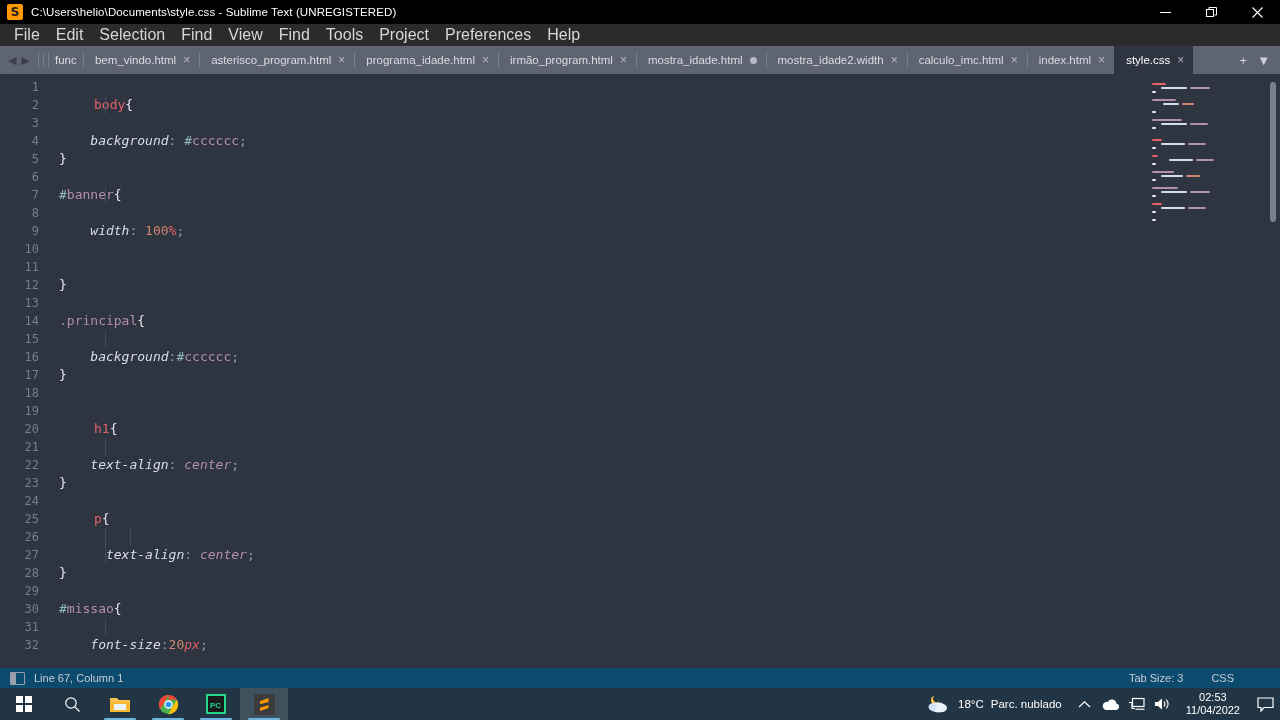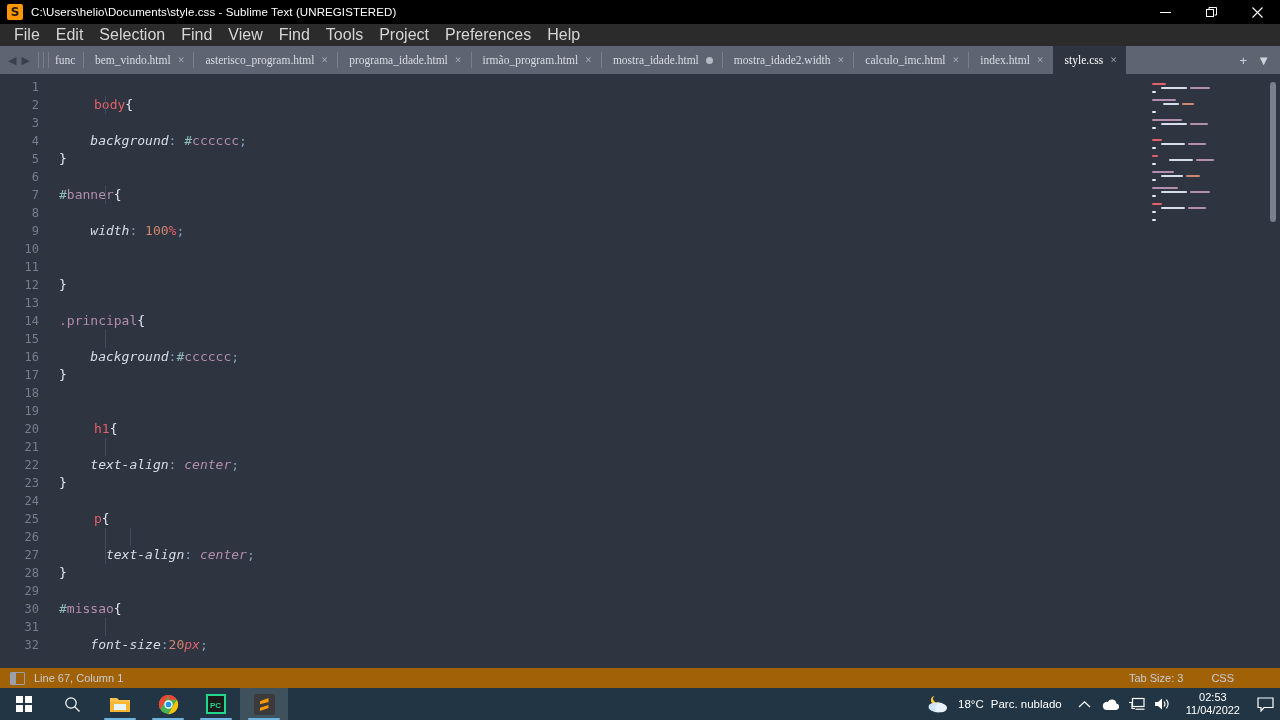--- a/index.html
+++ b/index.html
@@ -46,21 +46,21 @@
   }
   .tab-nav {
     display:flex; align-items:center; gap:5px; padding:0 8px; height:28px;
   }
   .tab-nav .arrow { color:#3a3f4b; font-size:11px; line-height:1; }
   .tab-seps { display:flex; gap:4px; align-items:center; height:28px; padding-right:6px; }
   .tab-seps i { display:block; width:1px; height:16px; background:#777d8a; }
   .tabs { display:flex; align-items:flex-end; height:28px; flex:1; min-width:0; }
   .tab {
     height:28px; display:flex; align-items:center; gap:7px;
-    padding:0 9px 0 12px; position:relative; flex:0 0 auto; white-space:nowrap;font-family:Liberation Serif, serif;
+    padding:0 9px 0 12px; position:relative; flex:0 0 auto; white-space:nowrap;
   }
   .tab + .tab::before {
     content:""; position:absolute; left:0; top:6px; width:1px; height:16px;
     background:#797f8c;
   }
   .tab .label { font-size:11.5px; color:#d9dce2; }
   .tab .closer { font-size:12px; color:#b6bac3; line-height:1; }
   .tab .dotmark {
     width:7px; height:7px; border-radius:50%; background:#b6bac3; display:block;
   }
@@ -115,21 +115,21 @@
   .mm-row { height:4px; display:flex; gap:3px; align-items:center; }
   .mm-bar { height:2px; border-radius:1px; display:block; }
   .mm-scroll {
     position:absolute; right:4px; top:8px; width:6px; height:140px;
     background:#79808d; border-radius:3px;
   }
 
   
   .statusbar {
     position:absolute; left:0; right:0; bottom:32px; height:20px;
-    background:#a16207; display:flex; align-items:center;
+    background:#0c4a6e; display:flex; align-items:center;
     font-size:11px; color:#c8ccd4;
   }
   .sb-icon {
     width:15px; height:13px; margin-left:10px; margin-right:9px;
     border:1.5px solid #9aa0ab; border-radius:1px; display:flex;
   }
   .sb-icon i { display:block; width:5px; background:#9aa0ab; }
   .sb-right { margin-left:auto; display:flex; align-items:center; }
   .sb-right span { padding:0 28px 0 0; }
   .sb-right span:last-child { padding-right:46px; }

